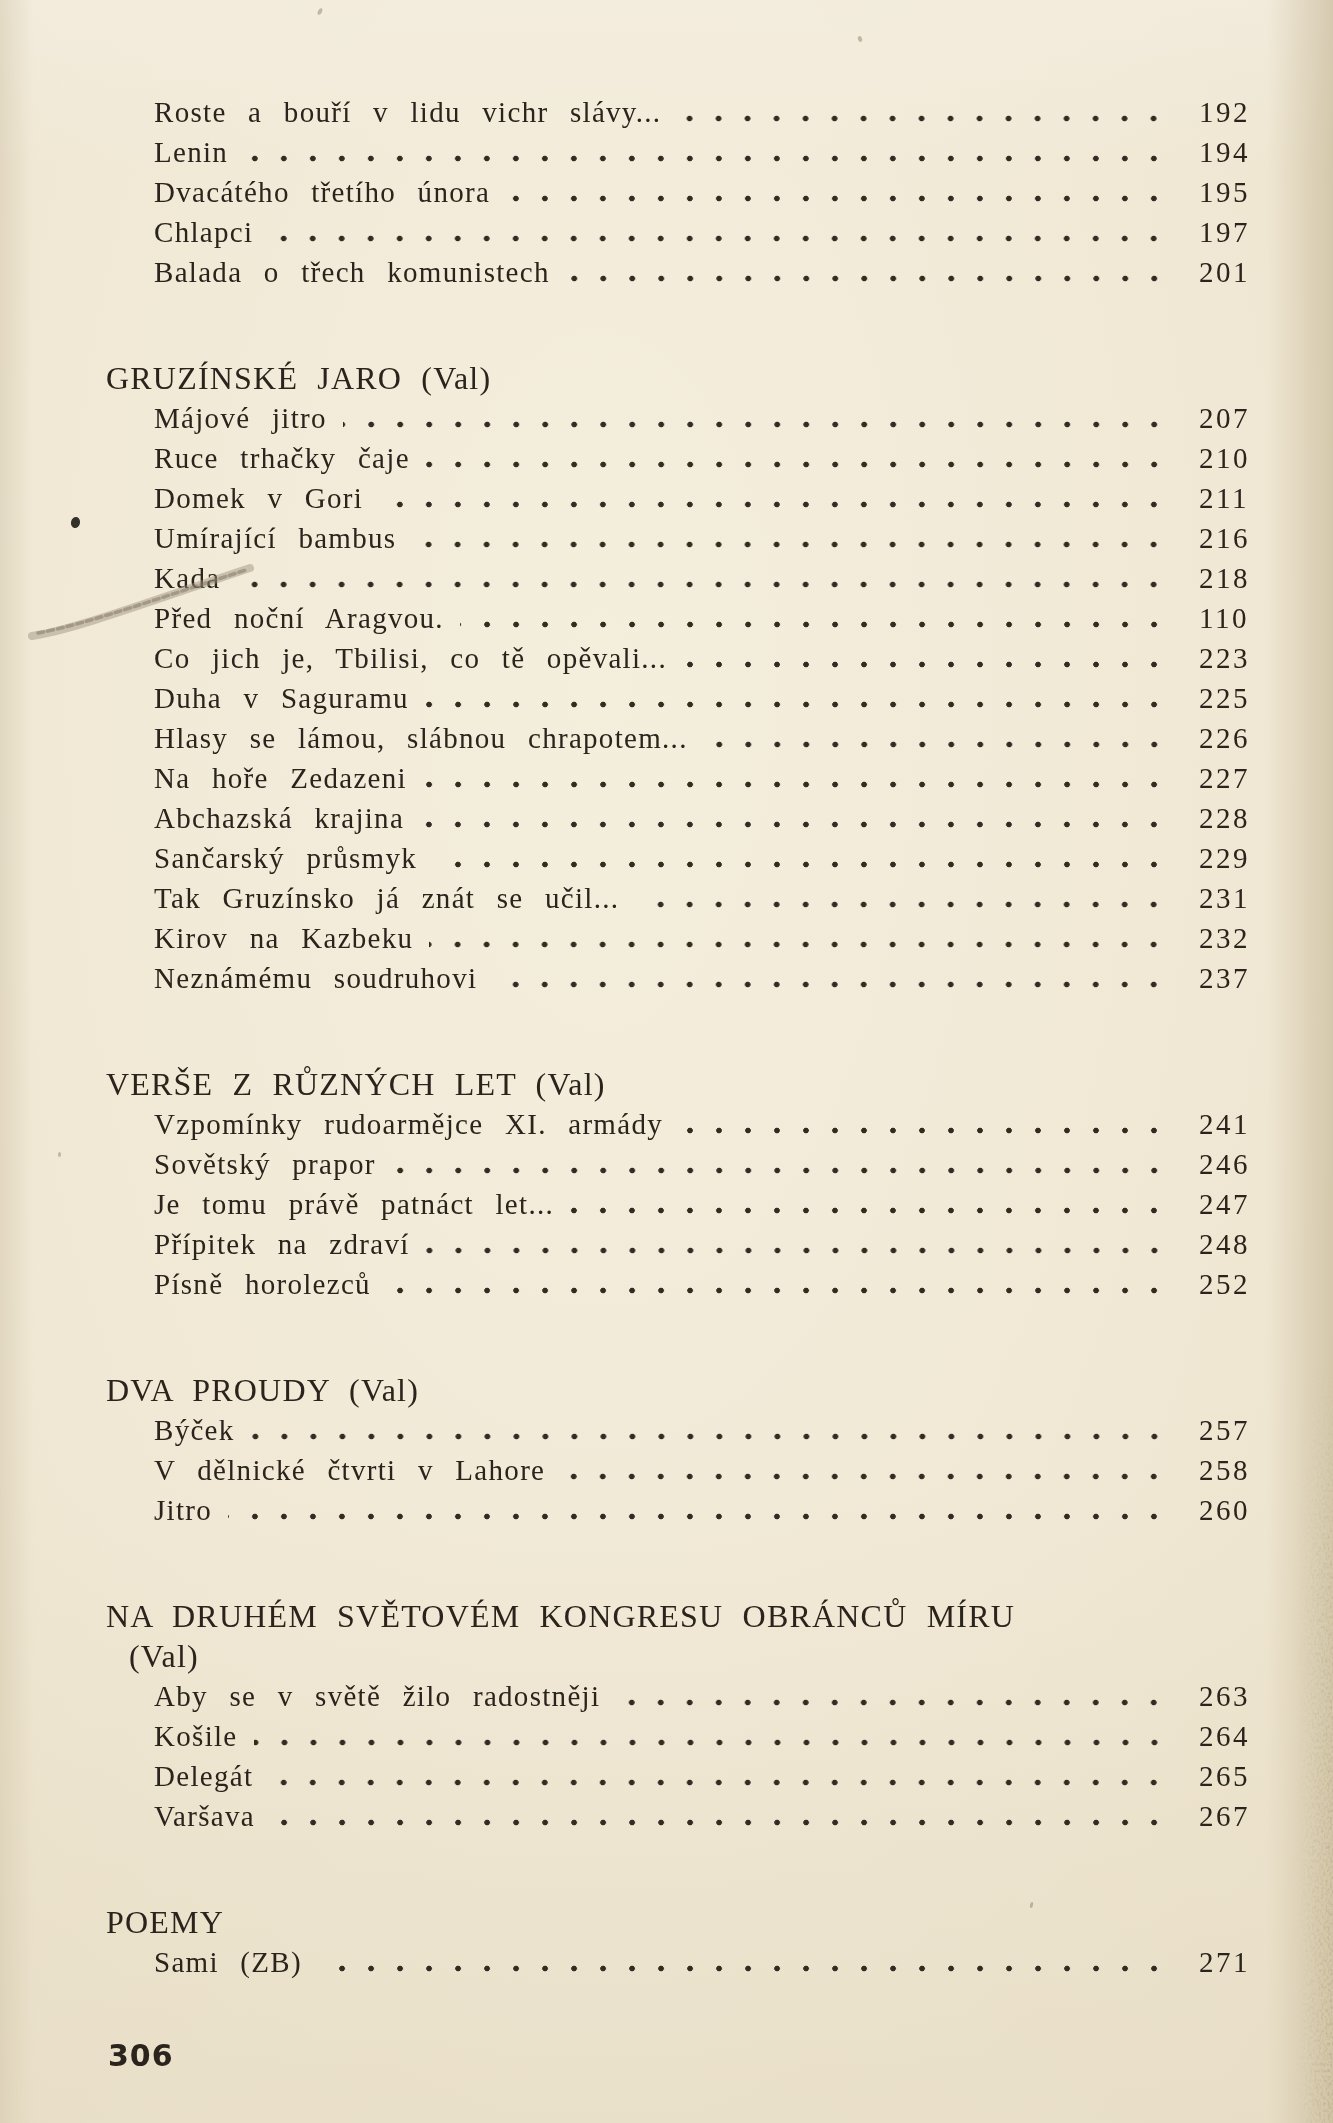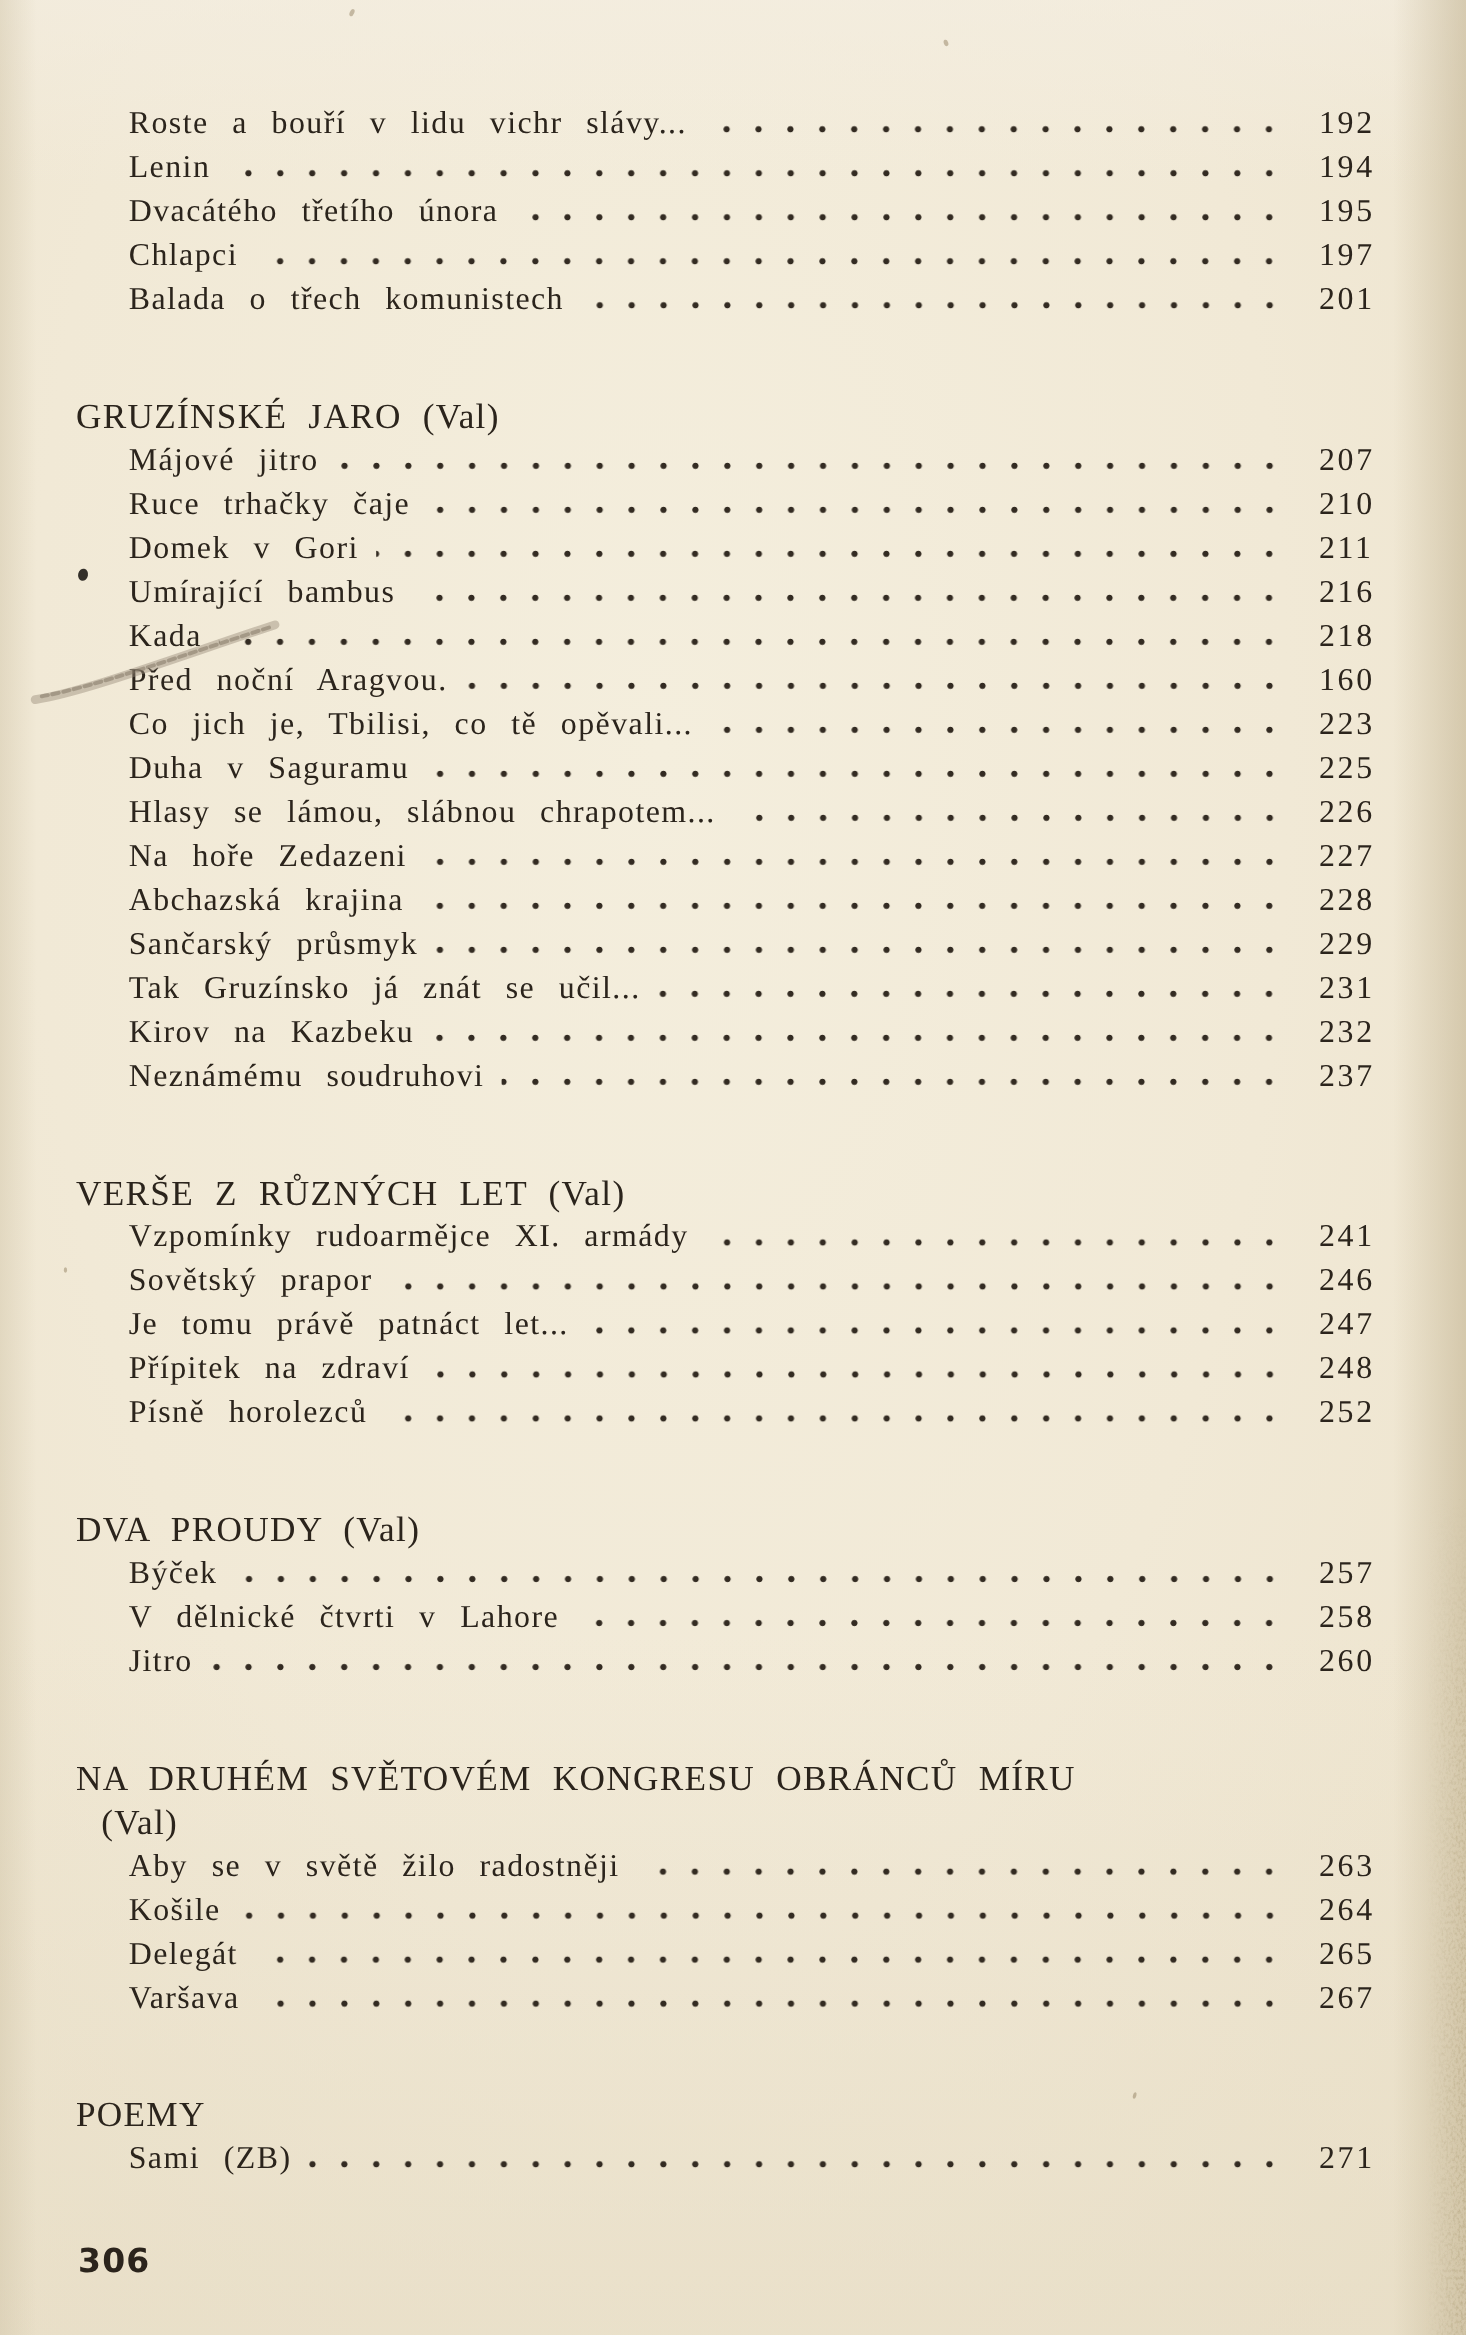--- a/index.html
+++ b/index.html
@@ -8,21 +8,21 @@
     width:1333px;height:2123px;
     margin:0;
     overflow:hidden;
     font-family:"Liberation Serif","DejaVu Serif",serif;
     color:#2b241c;
     background:
       linear-gradient(90deg, rgba(208,196,168,.45) 0%, rgba(242,235,217,0) 2.5%, rgba(242,235,217,0) 95%, rgba(186,170,134,.5) 100%),
       linear-gradient(180deg, rgba(244,238,226,.6) 0%, rgba(244,238,226,0) 8%, rgba(236,228,208,0) 70%, rgba(229,219,195,.55) 100%),
       radial-gradient(ellipse at 45% 32%, #f4eedd 0%, #f1e9d6 55%, #ece2cb 100%);
   }
-  .toc{position:relative;padding:92px 48px 0 69px;}
+  .toc{position:relative;padding:92px 48px 0 106px;}
   .toc-section + .toc-section{margin-top:66px;}
   .heading{
     margin:0;
     font-size:32px;font-weight:normal;
     letter-spacing:1.2px;word-spacing:10px;
     line-height:40px;
     white-space:nowrap;
   }
   .heading-cont{margin-left:23px;}
   .entry{
@@ -117,21 +117,21 @@
           <span class="pg">216</span>
         </div>
         <div class="entry">
           <span class="title">Kada</span>
           <span class="leader"></span>
           <span class="pg">218</span>
         </div>
         <div class="entry">
           <span class="title">Před noční Aragvou.</span>
           <span class="leader"></span>
-          <span class="pg">160</span>
+          <span class="pg">110</span>
         </div>
         <div class="entry">
           <span class="title">Co jich je, Tbilisi, co tě opěvali...</span>
           <span class="leader"></span>
           <span class="pg">223</span>
         </div>
         <div class="entry">
           <span class="title">Duha v Saguramu</span>
           <span class="leader"></span>
           <span class="pg">225</span>

